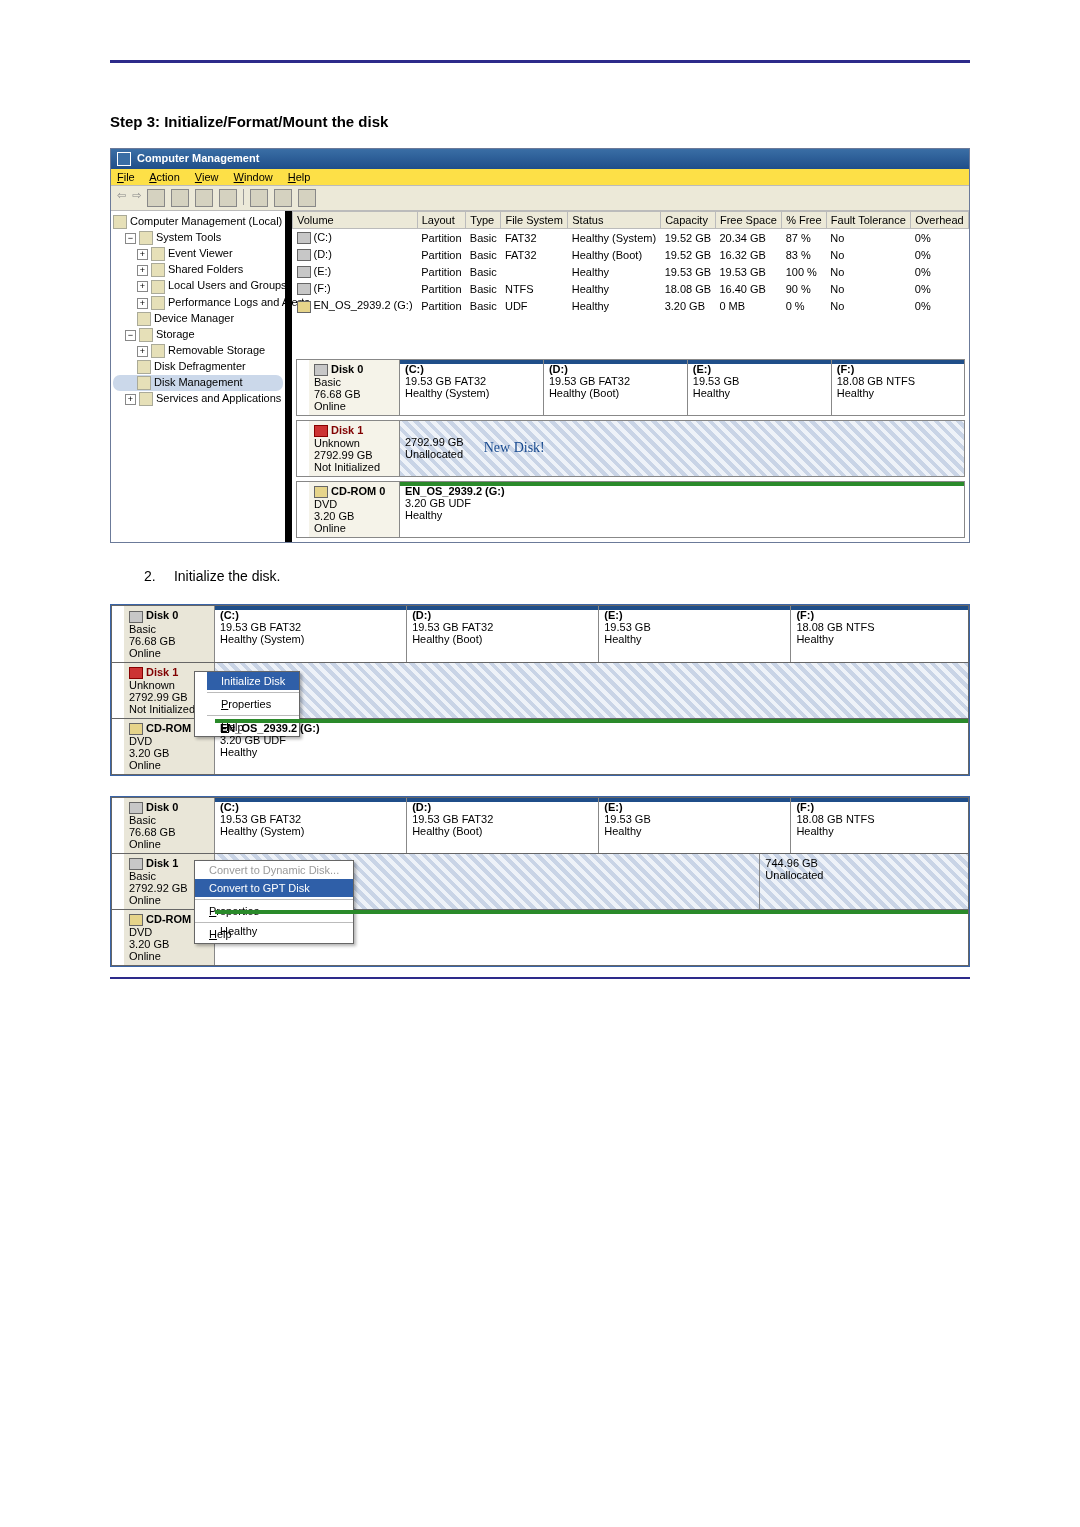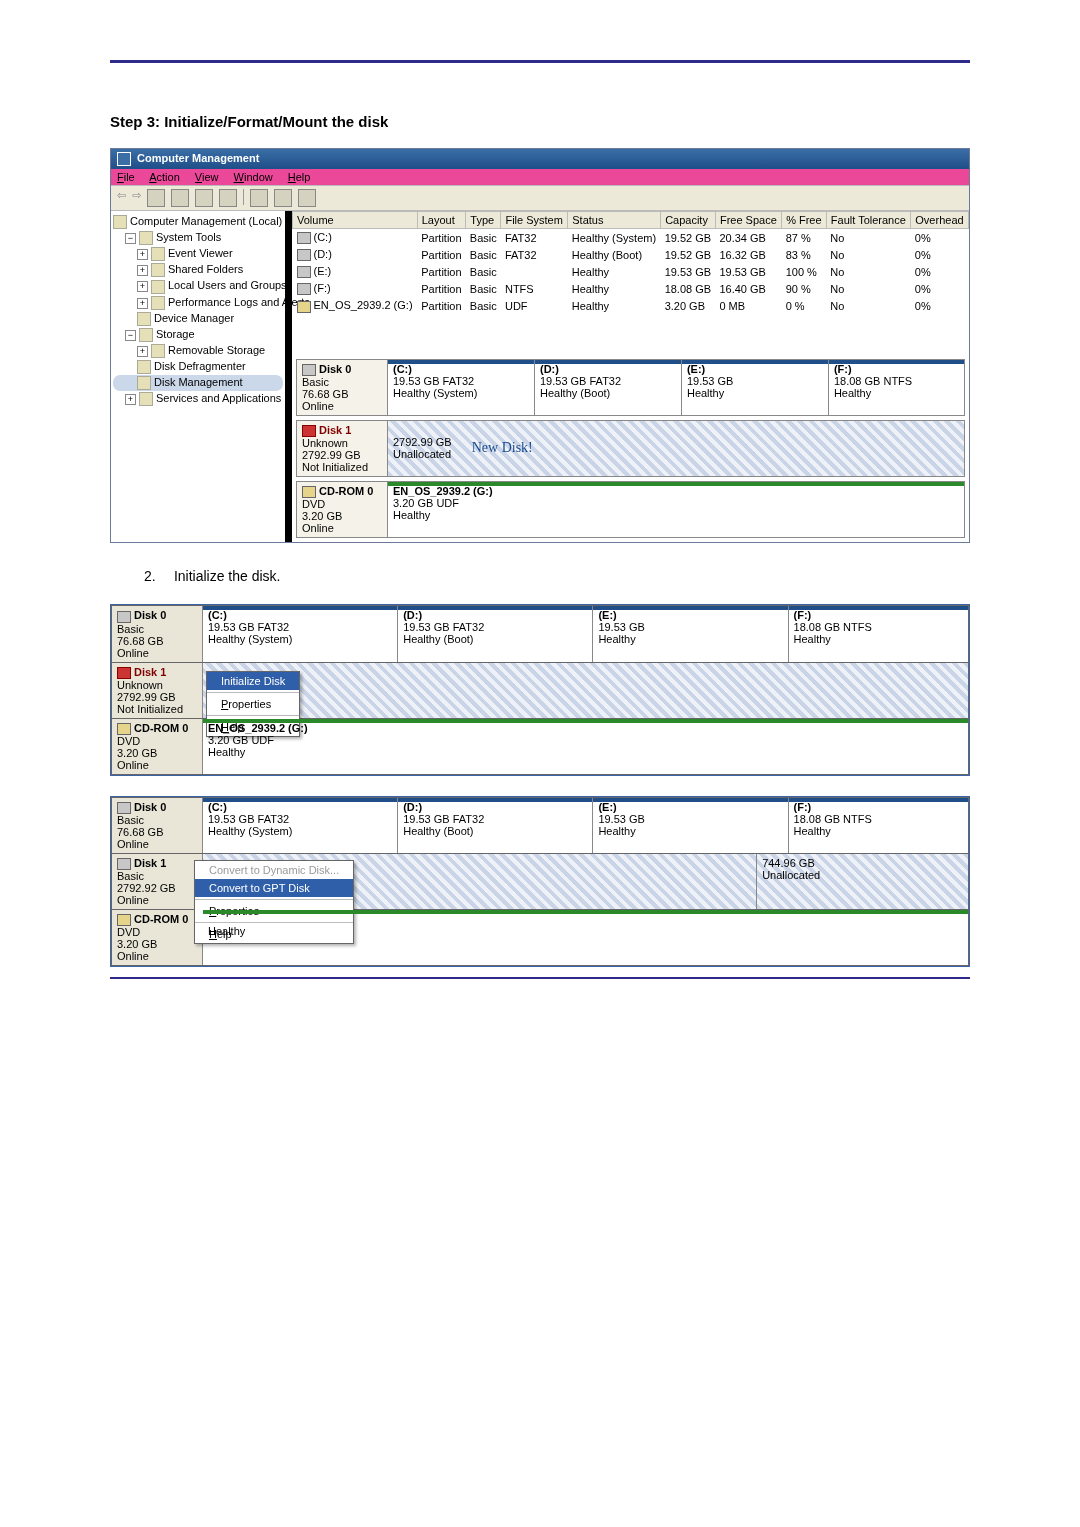--- a/index.html
+++ b/index.html
@@ -8,42 +8,42 @@
   .step-title { font-weight:bold; font-size:15px; margin-bottom:18px; }
   .instr { margin:14px 0 18px 34px; font-size:14px; line-height:1.4; }
   .instr .n { display:inline-block; width:26px; }
   a.link { color:#0a4b9a; text-decoration:underline; }
   .footer { text-align:center; font-size:13px; margin-top:30px; }
   .bottom-rule { border-top:2px solid #2d2a8a; margin-top:10px; }
 
   
   .cm-window { border:1px solid #6b7a99; background:#ece9d8; font-family:Tahoma, sans-serif; font-size:11px; }
   .cm-title { background:linear-gradient(#3a6ea5,#1f4e89); color:#fff; padding:3px 6px; font-weight:bold; }
-  .cm-menu { background:#ec4899; padding:2px 6px; border-bottom:1px solid #bbb; }
+  .cm-menu { background:#fde047; padding:2px 6px; border-bottom:1px solid #bbb; }
   .cm-menu span { margin-right:12px; }
   .cm-menu u { text-decoration:underline; }
   .cm-tool { background:#ece9d8; padding:3px 6px; border-bottom:1px solid #bbb; display:flex; gap:6px; }
   .ticon { width:16px; height:16px; background:#d5d2c0; border:1px solid #888; display:inline-block; }
   .cm-body { display:flex; background:#fff; }
   .cm-tree { width:170px; border-right:7px solid #000000; padding:3px 2px; background:#fff; }
   .cm-tree .node { white-space:nowrap; padding:1px 0; }
   .cm-tree .i1 { padding-left:12px; }
   .cm-tree .i2 { padding-left:24px; }
   .cm-tree .sel { background:#cbd8ea;border-radius:7px; }
   .toggle { display:inline-block; width:9px; height:9px; border:1px solid #888; text-align:center; line-height:8px; font-size:9px; margin-right:3px; }
   .nic { display:inline-block; width:12px; height:12px; background:#e6e0b8; border:1px solid #aa9; margin-right:3px; vertical-align:middle; }
   .cm-right { flex:1; display:flex; flex-direction:column; }
   .vol-tbl { width:100%; border-collapse:collapse; font-size:11px; }
   .vol-tbl th { background:#ece9d8; border:1px solid #bbb; font-weight:normal; padding:2px 4px; text-align:left; }
   .vol-tbl td { padding:2px 4px; white-space:nowrap; }
   .vic { display:inline-block; width:12px; height:10px; background:#c7c7c7; border:1px solid #666; margin-right:3px; vertical-align:middle; }
 
   .disk-panel { background:#fff; }
   .disk-row { display:flex; border:1px solid #888; margin:4px; }
-  .disk-left { width:80px; padding:3px 5px; border-right:1px solid #888; background:#f5f3e9; }
+  .disk-left { width:80px; padding:3px 5px; border-right:1px solid #888; background:#f5f3e9;margin-left:12px; }
   .disk-left .dn { font-weight:bold; }
   .disk-left .dnr { color:#800000; font-weight:bold; }
   .disk-bar { flex:1; display:flex; }
   .part { border-right:1px solid #888; padding:3px 5px; position:relative; }
   .part:last-child { border-right:none; }
   .part .pt { font-weight:bold; }
   .part-top { height:4px; background:#1f4e89; position:absolute; top:0; left:0; right:0; }
   .part-top.green { background:#2a8a2a; }
   .hatch { background:repeating-linear-gradient(45deg,#c9d4e6,#c9d4e6 4px,#eef2f8 4px,#eef2f8 8px); }
   .newdisk { color:#184a8f; font-size:14px; font-family:'Times New Roman',serif; }
@@ -311,21 +311,21 @@
     <div class="disk-row" style="position:relative;">
       <div class="disk-left">
         <div class="dnr"><span class="vic" style="background:#c33;border-color:#800;"></span><span>Disk 1</span></div>
         <div>Unknown</div>
           <div>2792.99 GB</div>
           <div>Not Initialized</div>
       </div>
       <div class="disk-bar">
           <div class="part hatch" style="flex:1;"></div>
         </div>
-      <div class="ctx" style="left:94px; top:8px;">
+      <div class="ctx" style="left:82px; top:8px;padding-left:12px;">
         <div class="sel">Initialize Disk</div>
         <hr>
         <div><u>P</u>roperties</div>
         <hr>
         <div><u>H</u>elp</div>
       </div>
     </div>
 
     <div class="disk-row">
       <div class="disk-left">

